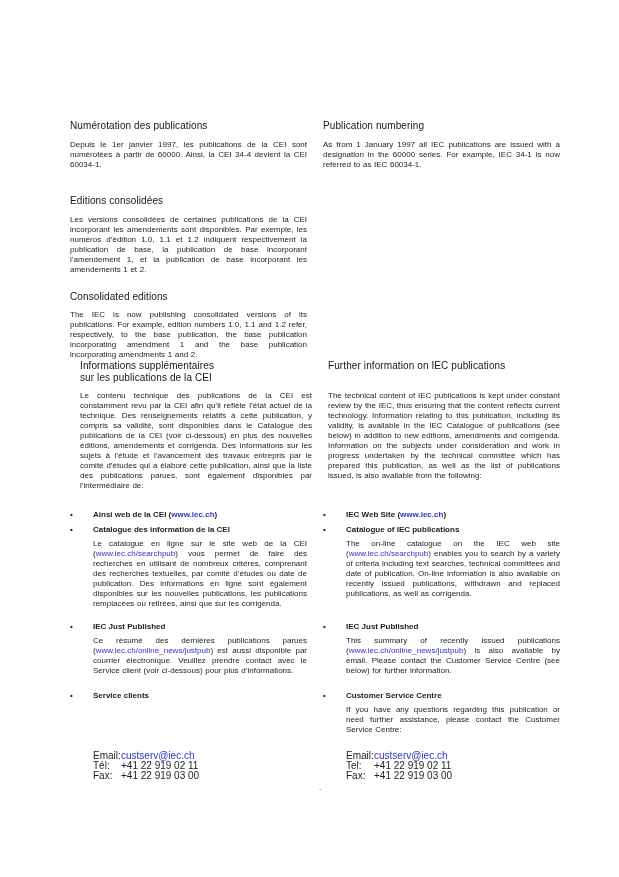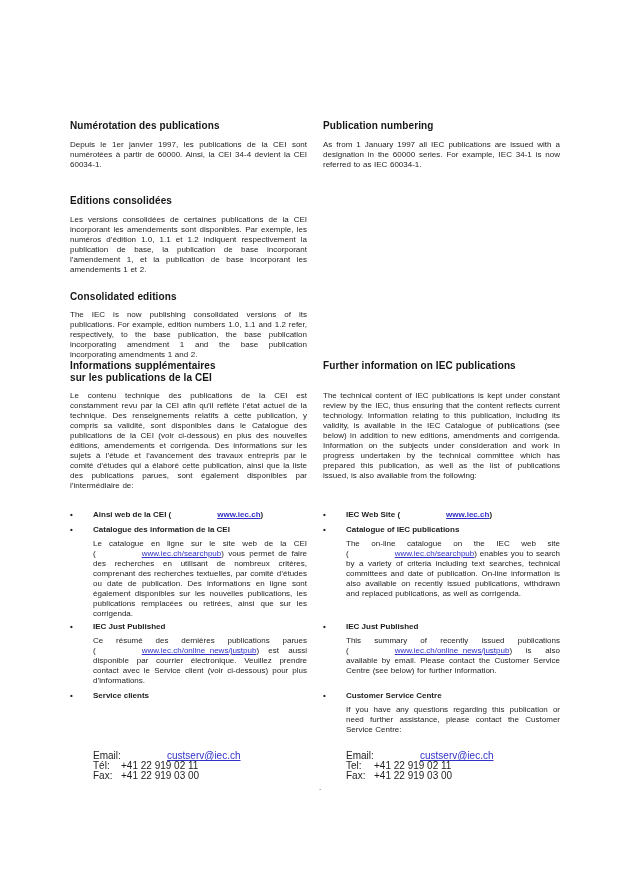--- a/index.html
+++ b/index.html
@@ -24,31 +24,31 @@
   }
   .row {
     display: flex;
     gap: 16px;
   }
   .col {
     width: 237px;
   }
   .row-a { min-height: 75px; }
   .row-b { min-height: 91px; flex-direction: column; }
-  .row-c { min-height: 150px; }
+  .row-c { min-height: 150px; margin-left: 10px; }
   .row-d { min-height: 15px; }
   .row-e { min-height: 97px; }
   .row-f { min-height: 69px; }
   .row-g { min-height: 60px; }
 
   h2 {
     margin: 0 0 8px 0;
     font-size: 10px;
     line-height: 11.5px;
-    font-weight: bold;
+    font-weight: normal;
     color: #161616;
     letter-spacing: 0.1px;
   }
   .heading-block {
     min-height: 31px;
   }
   .heading-block h2 { margin: 0; }
 
   p.body-text {
     margin: 0;
@@ -79,23 +79,21 @@
   .bullet-para {
     margin: 0;
     font-size: 8px;
     line-height: 10px;
     text-align: justify;
     word-spacing: 0.4px;
   }
 
   a.link, .link {
     color: #3232c8;
-    text-decoration: underline;
     cursor: pointer;
-    padding-left: 46px;
   }
   .bullet-title .link { font-weight: bold; }
 
   .contact-block {
     margin-left: 23px;
     font-size: 10px;
     line-height: 10px;
   }
   .contact-line { display: flex; }
   .contact-label { width: 28px; flex: 0 0 28px; }

